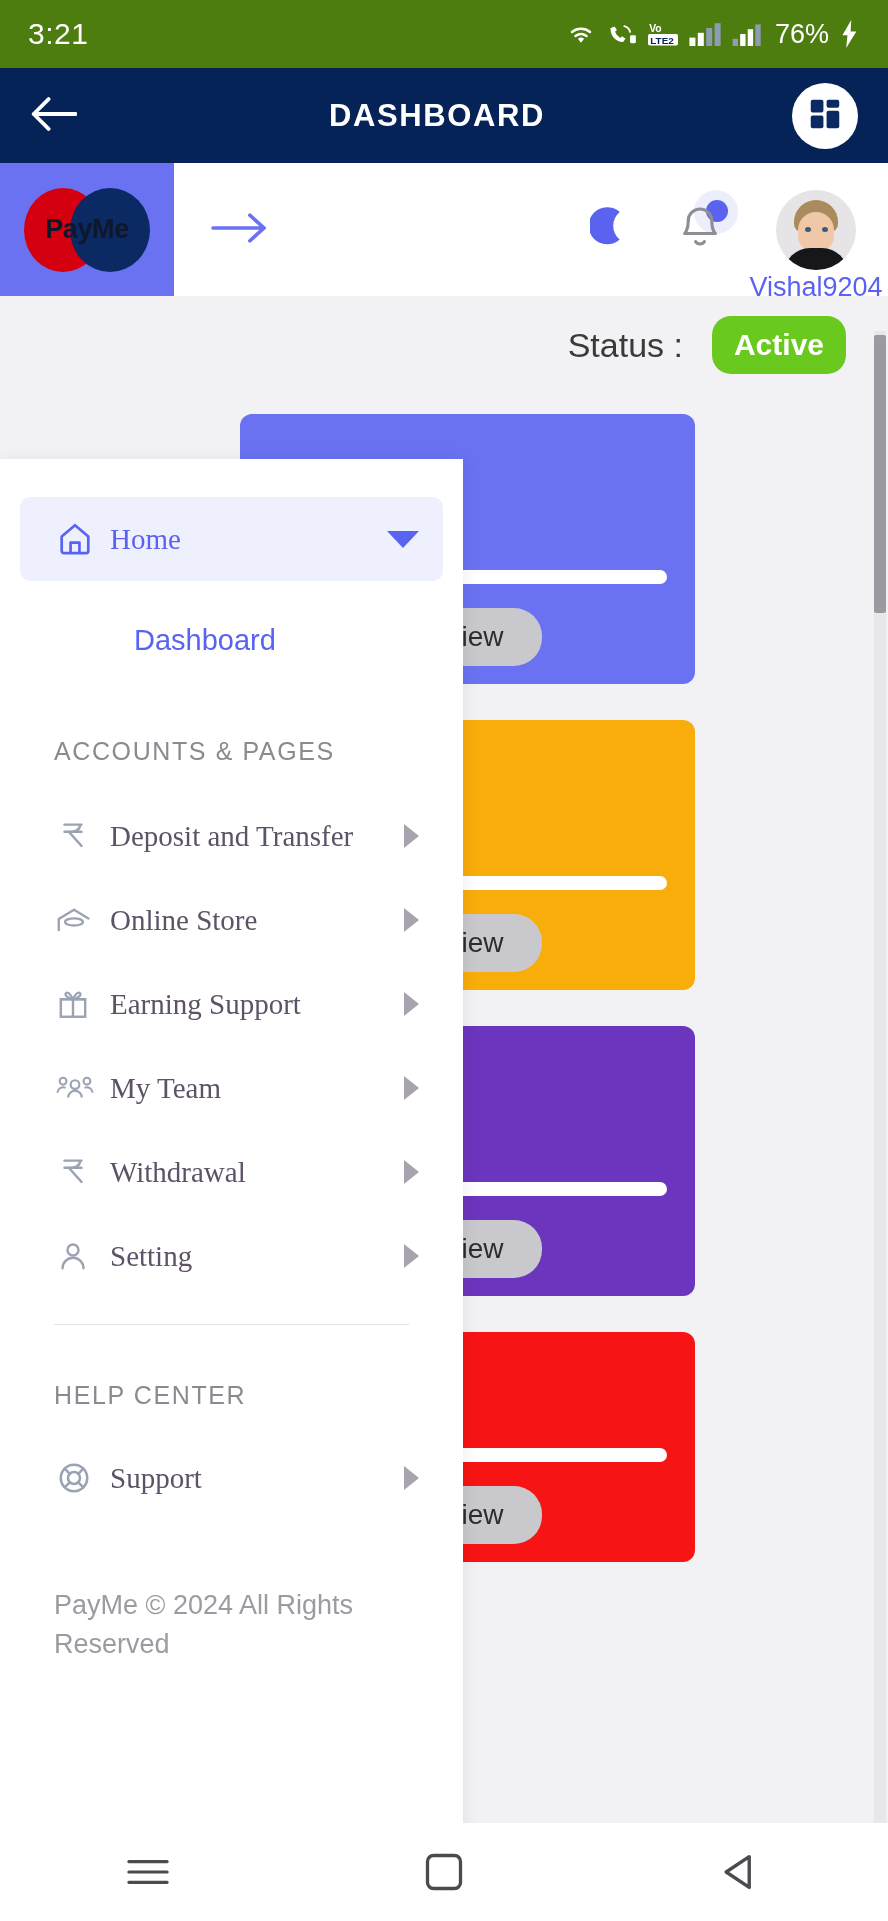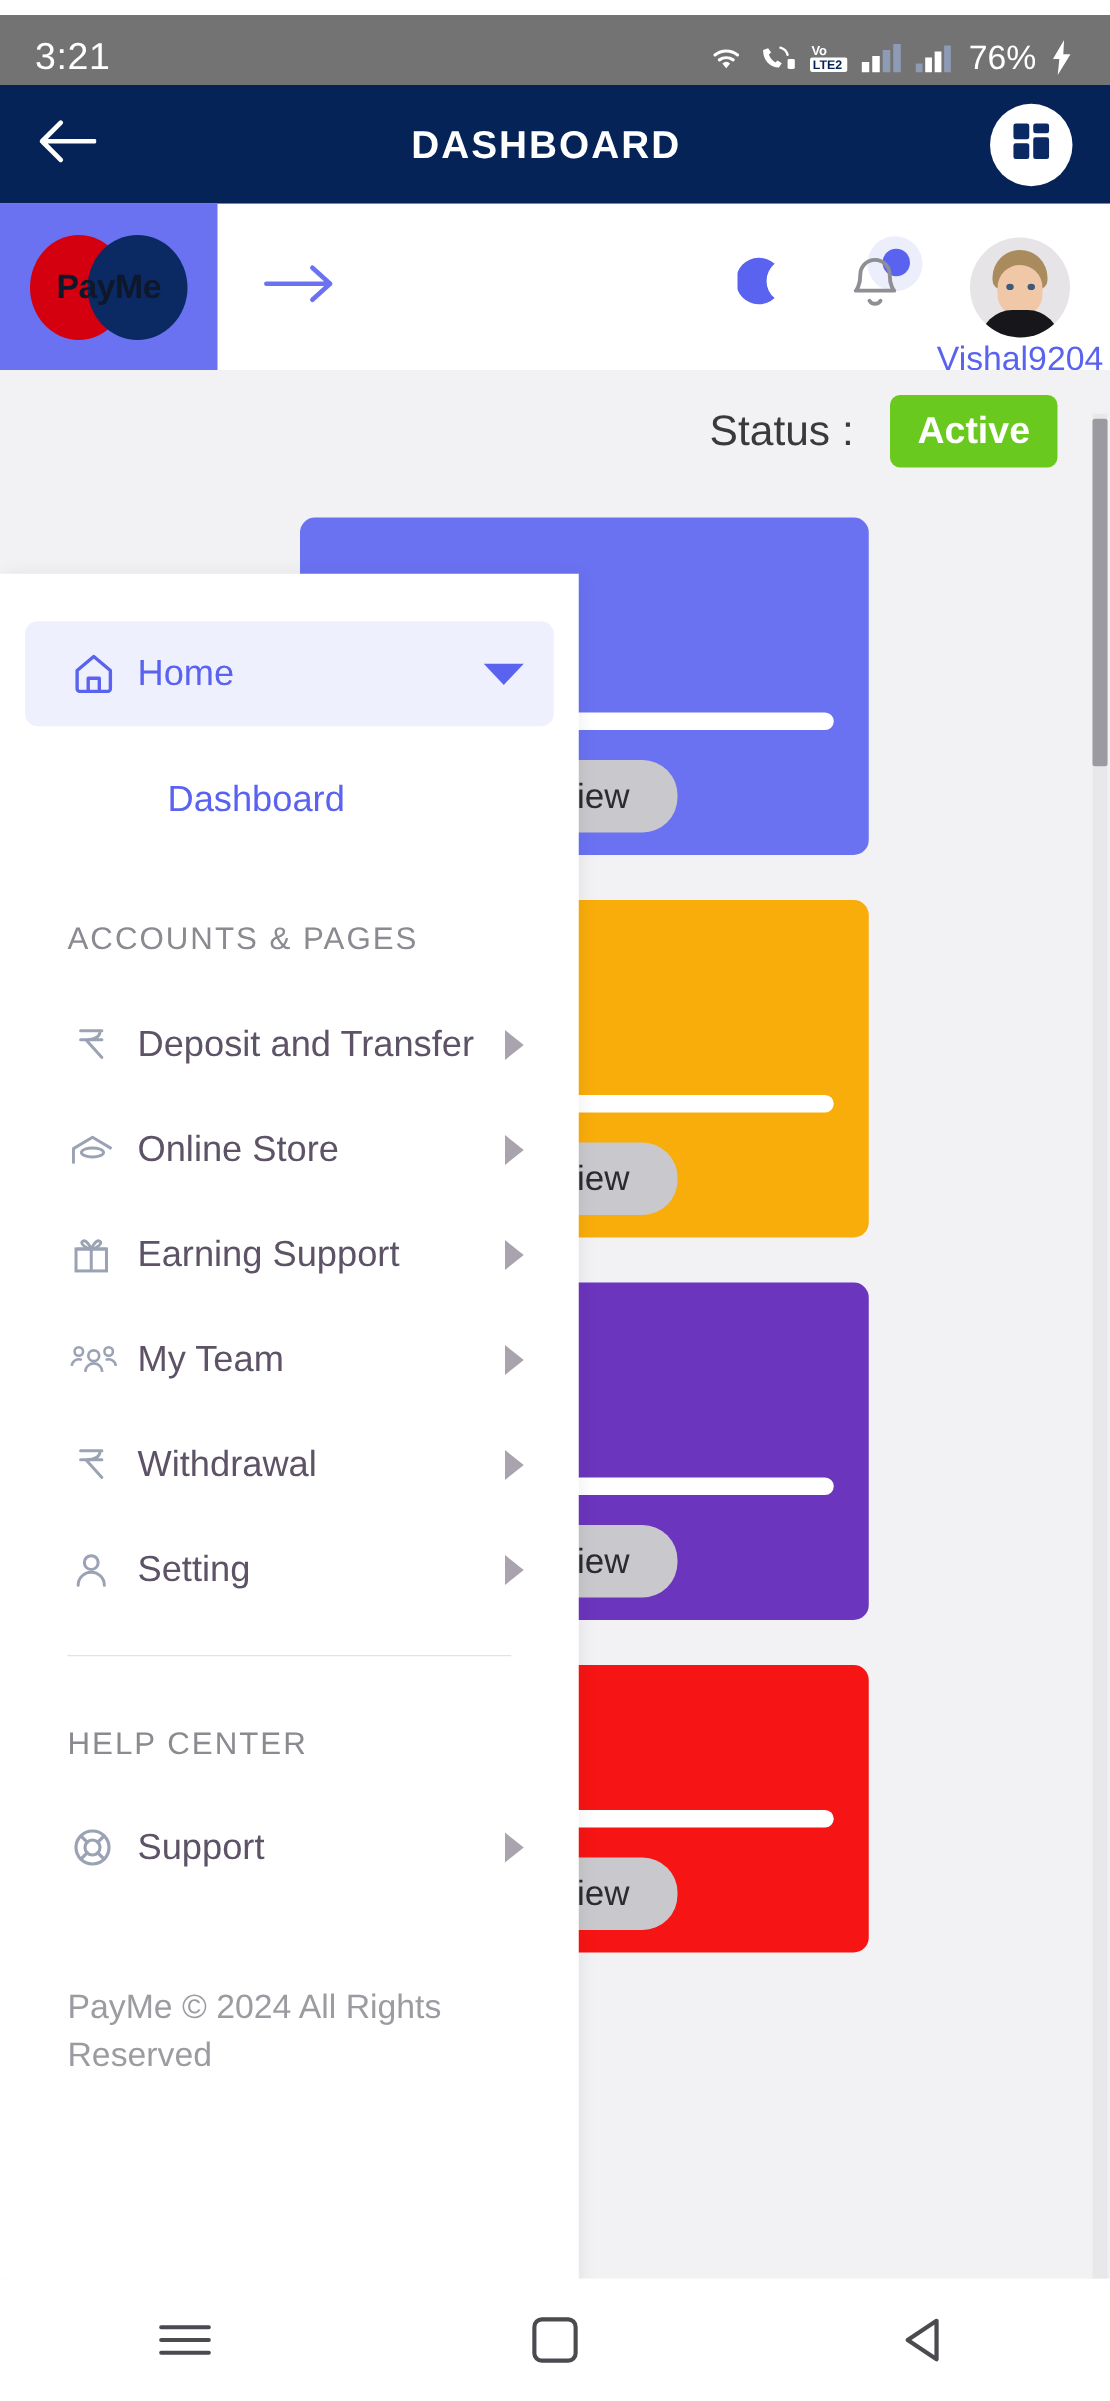--- a/index.html
+++ b/index.html
@@ -6,22 +6,22 @@
   html, body {
     width: 888px; height: 1921px;
     font-family: "Liberation Sans", sans-serif;
     background: #ffffff;
     overflow: hidden;
   }
   #screen { position: relative; width: 888px; height: 1921px; background: #fff; overflow: hidden; }
 
   
   .statusbar {
-    position: absolute; left: 0; top: 12px; width: 888px; height: 68px;
-    background: #737373; color: #fff;
+    position: absolute; left: 0; top: 0; width: 888px; height: 68px;
+    background: #4d7c0f; color: #fff;
     display: flex; align-items: center; justify-content: space-between;
     padding: 4px 28px;
   }
   .sb-time { font-size: 30px; font-weight: 400; letter-spacing: .5px; }
   .sb-right { display: flex; align-items: center; gap: 11px; }
   .sb-right svg { display: block; }
   .sb-batt { font-size: 27px; font-weight: 500; margin-left: 2px; }
 
   
   .appbar {
@@ -94,21 +94,21 @@
 
   .web-body { position: absolute; left: 0; top: 133px; width: 888px; bottom: 0; background: #f2f2f4; }
   .status-row {
     position: absolute; left: 0; top: 20px; width: 888px;
     display: flex; align-items: center; justify-content: flex-end;
     padding-right: 42px; gap: 29px;
   }
   .status-label { font-size: 34px; color: #3a3a3a; }
   .status-badge {
     background: #69c91e; color: #fff; font-size: 30px; font-weight: 700;
-    padding: 12px 22px; border-radius: 8px;
+    padding: 12px 22px; border-radius: 19px;
   }
 
   .cards { position: absolute; left: 0; top: 118px; width: 888px; }
   .card {
     position: relative; margin: 0 auto 36px auto; width: 455px;
     margin-left: 240px; height: 270px; border-radius: 12px;
     display: flex; flex-direction: column; justify-content: flex-end;
     padding: 0 0 18px 0; overflow: hidden;
   }
   .card .bar { height: 14px; background: #fff; border-radius: 8px; margin: 0 28px 24px 10px; }
@@ -125,21 +125,21 @@
     box-shadow: 2px 0 14px rgba(0,0,0,.07);
   }
   .drawer-inner { position: relative; width: 463px; padding: 0 20px; }
   .section-label {
     color: #8a8a90; font-size: 25px; letter-spacing: 1.6px;
     padding: 0 0 0 34px;
   }
   .nav-item {
     display: flex; align-items: center; height: 84px;
     padding: 0 24px 0 36px; border-radius: 10px;
-    color: #5d5266; font-size: 29px;
+    color: #5d5266; font-size: 29px; font-family: Liberation Serif, serif;
   }
   .nav-item.active { background: #eef0fd; color: #5a63f0; }
   .nav-icon { width: 54px; display: flex; align-items: center; }
   .nav-label { flex: 1; }
   .caret-down { width: 0; height: 0; border-left: 16px solid transparent; border-right: 16px solid transparent; border-top: 17px solid #5a63f0; }
   .caret-right { width: 0; height: 0; border-top: 12px solid transparent; border-bottom: 12px solid transparent; border-left: 15px solid #a9a3ae; }
   .sub-item {
     color: #5a63f0; font-size: 29px; padding-left: 114px; height: 70px;
     display: flex; align-items: center;
   }

